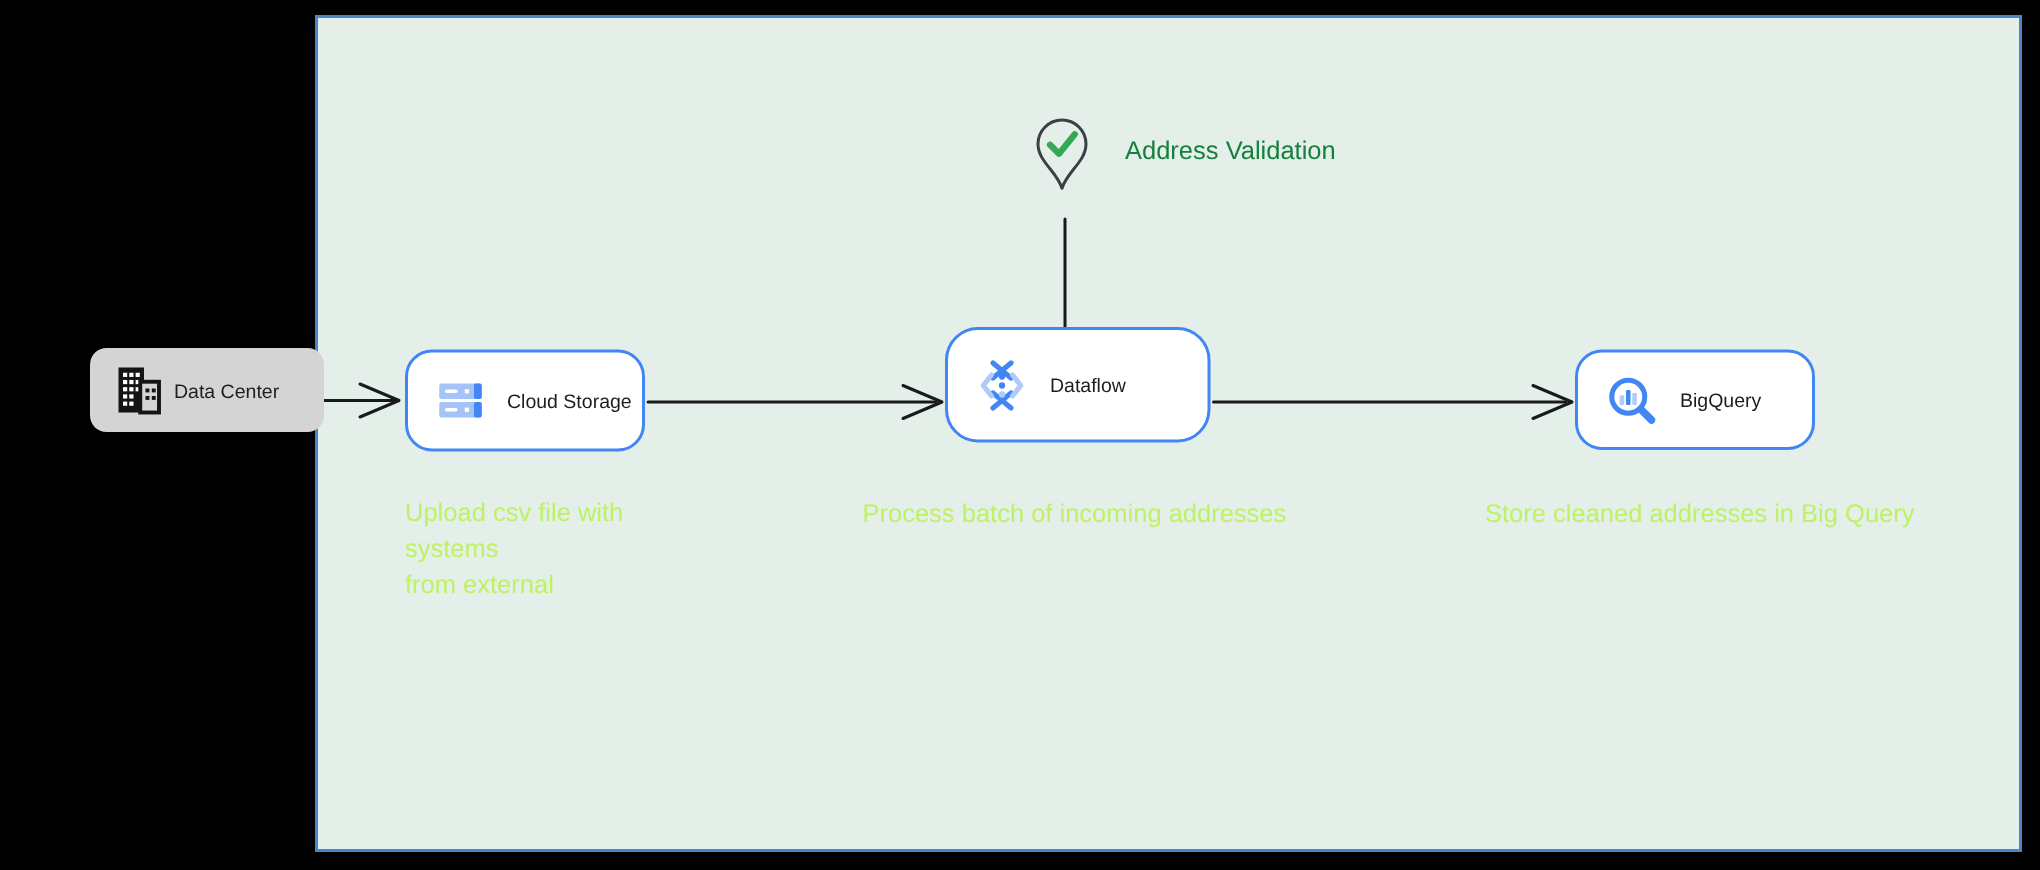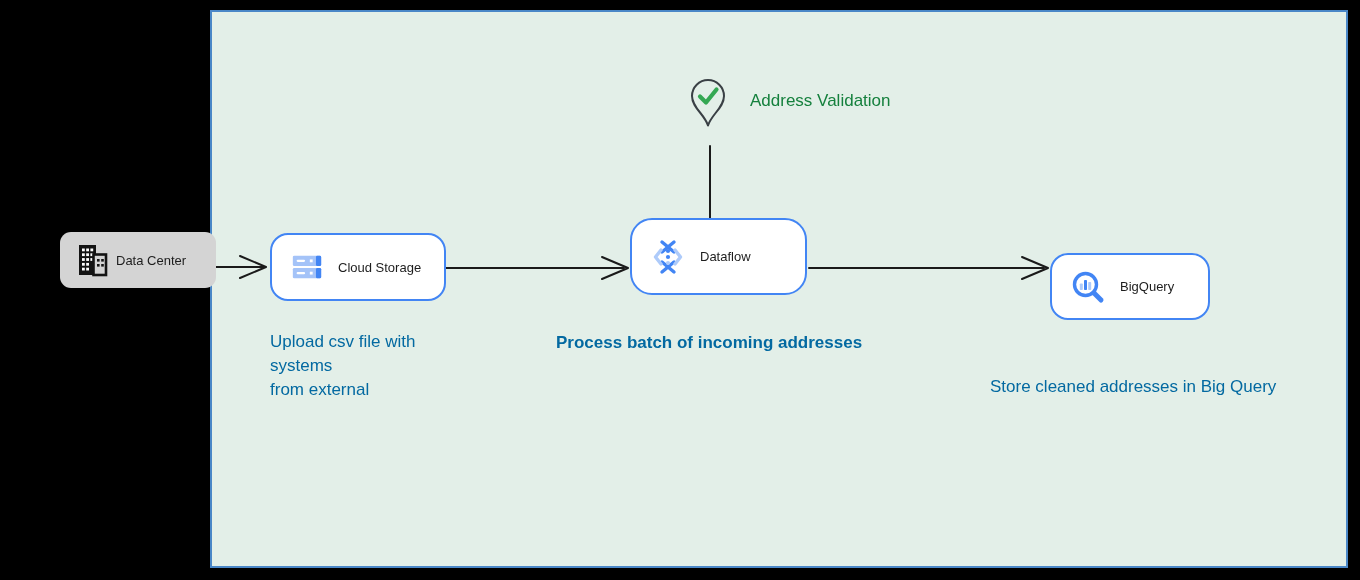--- a/index.html
+++ b/index.html
@@ -48,34 +48,34 @@
     margin-left: 48px;
   }
 
   .node-gcp {
     background: #ffffff;
     border: 2px solid #4285f4;
     border-radius: 18px;
     padding-left: 18px;
     gap: 14px;
   }
-  .node-cloud-storage { left: 270px; top: 233px; width: 176px; height: 68px; }
+  .node-cloud-storage { left: 270px; top: 233px; width: 160px; height: 68px; }
   .node-dataflow      { left: 630px; top: 218px; width: 177px; height: 77px; border-radius: 22px; }
-  .node-bigquery      { left: 1050px; top: 233px; width: 160px; height: 67px; margin-top: 20px; }
+  .node-bigquery      { left: 1050px; top: 233px; width: 160px; height: 67px; }
 
   .caption {
     position: absolute;
     z-index: 3;
     font-size: 17px;
     line-height: 24px;
-    color: #0369a1;
+    color: #bef264;
   }
   .caption-upload  { left: 270px; top: 330px; width: 210px; }
-  .caption-process { left: 556px; top: 331px; white-space: nowrap; font-weight: bold; }
-  .caption-store   { left: 990px; top: 331px; white-space: nowrap; margin-top: 44px; }
+  .caption-process { left: 575px; top: 331px; white-space: nowrap; }
+  .caption-store   { left: 990px; top: 331px; white-space: nowrap; }
 
   .pin-wrap { position: absolute; left: 688px; top: 78px; z-index: 3; }
 
   .validation-label {
     position: absolute;
     left: 750px; top: 89px;
     z-index: 3;
     font-size: 17px;
     line-height: 23px;
     color: #15803d;

